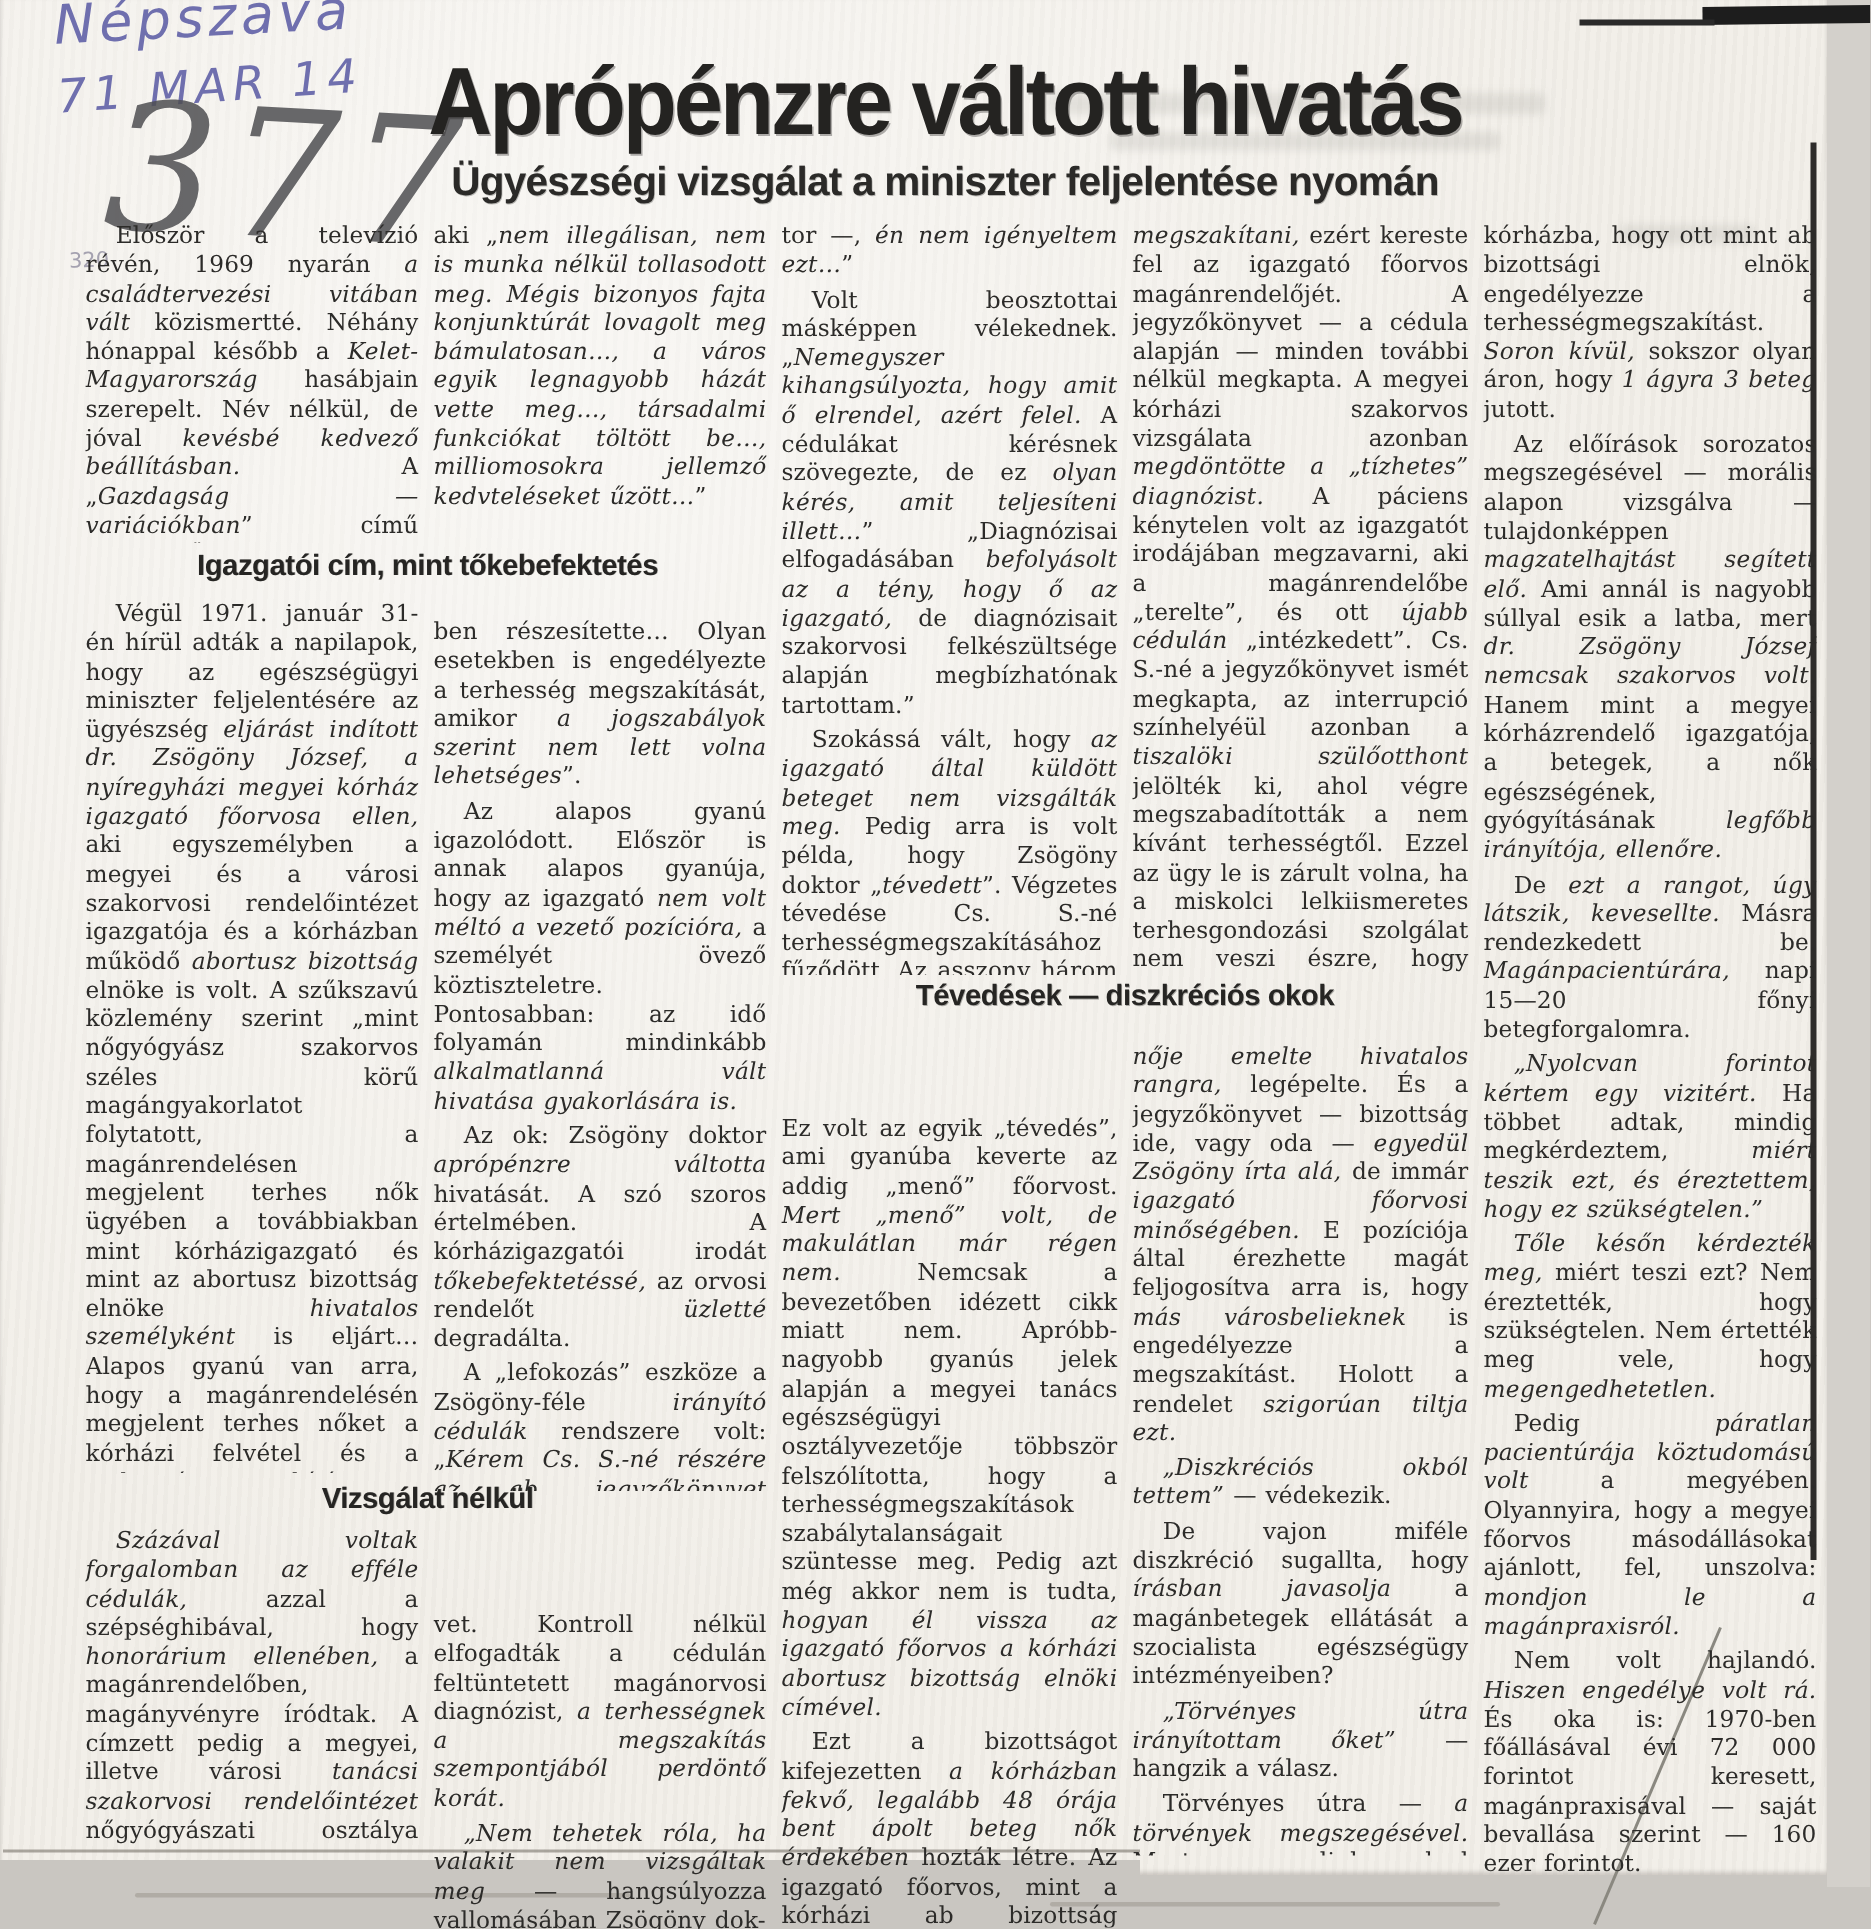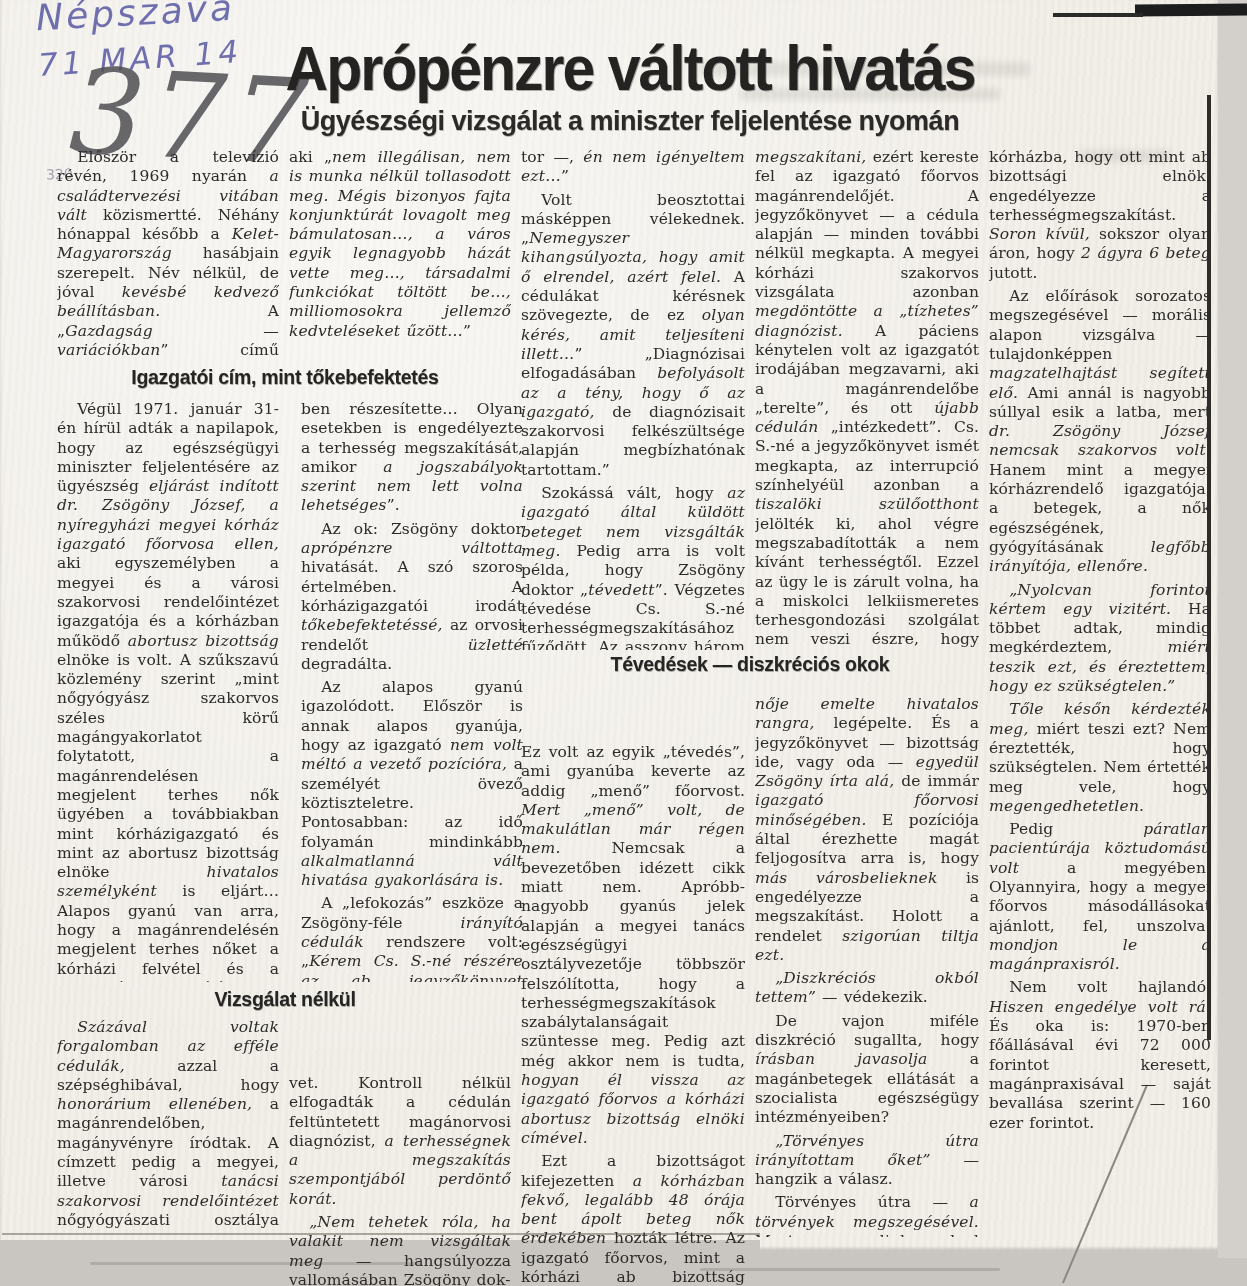--- a/index.html
+++ b/index.html
@@ -57,21 +57,21 @@
       font-size:15.5px;line-height:19.3px;text-align:justify;
       letter-spacing:.1px;word-spacing:1px;}
   .colseg p{margin:0 0 4px 0;text-indent:1.3em;}
   .colseg p.noindent{text-indent:0;}
   .colseg i{letter-spacing:.2px;}
 
   .c1-lead{left:57px;top:148px;width:222px;height:214px;}
   .c1-a1{left:57px;top:400px;width:222px;height:582px;}
   .c1-a2{left:57px;top:1018px;width:222px;height:212px;}
   .c2-lead{left:289px;top:148px;width:222px;height:214px;}
-  .c2-a1{left:289px;top:400px;width:222px;height:582px;margin-left:12px;}
+  .c2-a1{left:289px;top:412px;width:222px;height:582px;}
   .c2-a2{left:289px;top:1074px;width:222px;height:225px;}
   .c3-lead{left:521px;top:148px;width:224px;height:502px;}
   .c3-a3{left:521px;top:695px;width:224px;height:542px;margin-top:48px;}
   .c4-lead{left:755px;top:148px;width:224px;height:502px;}
   .c4-a3{left:755px;top:695px;width:224px;height:542px;}
   .c5-main{left:989px;top:148px;width:222px;height:1105px;}
 </style>
 </head>
 <body>
 
@@ -114,22 +114,22 @@
     </div>
   <div class="colseg c1-a2">
       <p><i>Százával voltak forgalomban az efféle cédulák,</i> azzal a szépséghibával, hogy <i>honorárium ellenében,</i> a magánrendelőben, magányvényre íródtak. A címzett pedig a megyei, illetve városi <i>tanácsi szakorvosi rendelőintézet</i> nőgyógyászati osztálya volt. Itt  nélkül kiállították a jegyzőköny-</p>
     </div>
 
   <div class="colseg c2-lead">
       <p class="noindent">aki „<i>nem illegálisan, nem is munka nélkül tollasodott meg. Mégis bizonyos fajta konjunktúrát lovagolt meg bámulatosan…, a város egyik legnagyobb házát vette meg…, társadalmi funkciókat töltött be…, milliomosokra jellemző kedvteléseket űzött…</i>”</p>
     </div>
   <div class="colseg c2-a1">
       <p class="noindent">ben részesítette… Olyan esetekben is engedélyezte a terhesség megszakítását, amikor <i>a jogszabályok szerint nem lett volna lehetséges</i>”.</p>
+      <p>Az alapos gyanú igazolódott. Először is annak alapos gyanúja, hogy az igazgató <i>nem volt méltó a vezető pozícióra,</i> a személyét övező köztiszteletre. Pontosabban: az idő folyamán mindinkább <i>alkalmatlanná vált hivatása gyakorlására is.</i></p>
       <p>Az ok: Zsögöny doktor <i>aprópénzre váltotta</i> hivatását. A szó szoros értelmében. A kórházigazgatói irodát <i>tőkebefektetéssé,</i> az orvosi rendelőt <i>üzletté</i> degradálta.</p>
-      <p>Az alapos gyanú igazolódott. Először is annak alapos gyanúja, hogy az igazgató <i>nem volt méltó a vezető pozícióra,</i> a személyét övező köztiszteletre. Pontosabban: az idő folyamán mindinkább <i>alkalmatlanná vált hivatása gyakorlására is.</i></p>
       <p>A „lefokozás” eszköze a Zsögöny-féle <i>irányító cédulák</i> rendszere volt: „<i>Kérem Cs. S.-né részére az ab. jegyzőkönyvet kiállítani…</i>” „” És így tovább.</p>
     </div>
   <div class="colseg c2-a2">
       <p class="noindent">vet. Kontroll nélkül elfogadták a cédulán feltüntetett magánorvosi diagnózist, <i>a terhességnek a megszakítás szempontjából perdöntő korát.</i></p>
       <p><i>„Nem tehetek róla, ha valakit nem vizsgáltak meg</i> — hangsúlyozza vallomásában Zsögöny dok-</p>
     </div>
 
   <div class="colseg c3-lead">
       <p class="noindent">tor —, <i>én nem igényeltem ezt…</i>”</p>
       <p>Volt beosztottai másképpen vélekednek. „<i>Nemegyszer kihangsúlyozta, hogy amit ő elrendel, azért felel.</i> A cédulákat kérésnek szövegezte, de ez <i>olyan kérés, amit teljesíteni illett…</i>” „Diagnózisai elfogadásában <i>befolyásolt az a tény, hogy ő az igazgató,</i> de diagnózisait szakorvosi felkészültsége alapján megbízhatónak tartottam.”</p>
@@ -146,22 +146,23 @@
   <div class="colseg c4-a3">
       <p class="noindent"><i>nője emelte hivatalos rangra,</i> legépelte. És a jegyzőkönyvet — bizottság ide, vagy oda — <i>egyedül Zsögöny írta alá,</i> de immár <i>igazgató főorvosi minőségében.</i> E pozíciója által érezhette magát feljogosítva arra is, hogy <i>más városbelieknek</i> is engedélyezze a megszakítást. Holott a rendelet <i>szigorúan tiltja ezt.</i></p>
       <p><i>„Diszkréciós okból tettem”</i> — védekezik.</p>
       <p>De vajon miféle diszkréció sugallta, hogy <i>írásban javasolja</i> a magánbetegek ellátását a szocialista egészségügy intézményeiben?</p>
       <p><i>„Törvényes útra irányítottam őket”</i> — hangzik a válasz.</p>
       <p>Törvényes útra — <i>a törvények megszegésével.</i> Mert arra aligha akad magyarázat, hogy — jó néhány bebizonyosodott esetben —  utalta a beteget</p>
     </div>
 
   <div class="colseg c5-main">
     <div>
-        <p class="noindent">kórházba, hogy ott mint ab bizottsági elnök, engedélyezze a terhességmegszakítást. <i>Soron kívül,</i> sokszor olyan áron, hogy <i>2 ágyra 6 beteg</i> jutott.</p>
+        <p class="noindent">kórházba, hogy ott mint ab bizottsági elnök, engedélyezze a terhességmegszakítást. <i>Soron kívül,</i> sokszor olyan áron, hogy <i>1 ágyra 3 beteg</i> jutott.</p>
         <p>Az előírások sorozatos megszegésével — morális alapon vizsgálva — tulajdonképpen <i>magzatelhajtást segített elő.</i> Ami annál is nagyobb súllyal esik a latba, mert <i>dr. Zsögöny József nemcsak szakorvos volt.</i> Hanem mint a megyei kórházrendelő igazgatója, a betegek, a nők egészségének, gyógyításának <i>legfőbb irányítója, ellenőre.</i></p>
+        <p>De <i>ezt a rangot, úgy látszik, kevesellte.</i> Másra rendezkedett be. <i>Magánpacientúrára,</i> napi 15—20 főnyi betegforgalomra.</p>
         <p><i>„Nyolcvan forintot kértem egy vizitért.</i> Ha többet adtak, mindig megkérdeztem, <i>miért teszik ezt, és éreztettem, hogy ez szükségtelen.”</i></p>
         <p><i>Tőle későn kérdezték meg,</i> miért teszi ezt? Nem éreztették, hogy szükségtelen. Nem értették meg vele, hogy <i>megengedhetetlen.</i></p>
         <p>Pedig <i>páratlan pacientúrája köztudomású volt</i> a megyében. Olyannyira, hogy a megyei főorvos másodállásokat ajánlott, fel, unszolva: <i>mondjon le a magánpraxisról.</i></p>
         <p>Nem volt hajlandó. <i>Hiszen engedélye volt rá.</i> És oka is: 1970-ben főállásával évi 72 000 forintot keresett, magánpraxisával — saját bevallása szerint — 160 ezer forintot.</p>
       </div>
 
   </div>
 
 </div>
 

